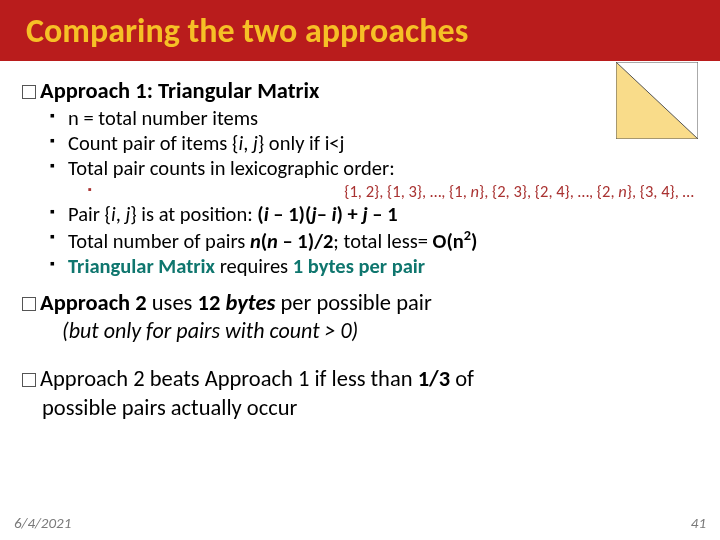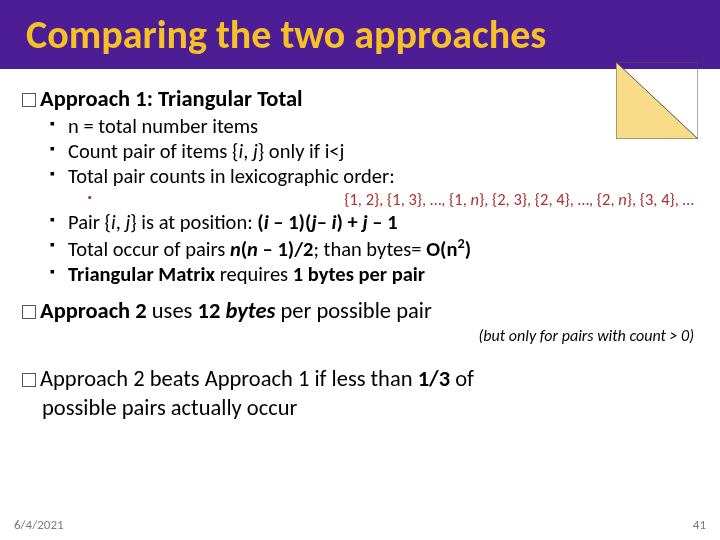--- a/index.html
+++ b/index.html
@@ -5,23 +5,23 @@
   * { margin: 0; padding: 0; box-sizing: border-box; }
   body {
     width: 720px;
     height: 540px;
     font-family: Calibri, "Segoe UI", Arial, sans-serif;
     background: #fff;
     position: relative;
     overflow: hidden;
   }
   .title-bar {
-    background: #4c1d95;
+    background: #b91c1c;
     color: #f6c026;
-    font-size: 40px;
+    font-size: 34px;
     font-weight: 600;
     padding: 10px 0 10px 26px;
     letter-spacing: 0px;
   }
   .content {
     padding: 8px 26px 0 22px;
   }
   .h1 {
     font-size: 22.5px;
     font-weight: 700;
@@ -71,89 +71,89 @@
   ul.subsub > li::before {
     content: "▪";
     position: absolute;
     left: 0;
     color: #a93231;
     font-size: 11px;
     top: 2px;
   }
   .italic { font-style: italic; }
   .bold { font-weight: 700; }
-  .red { color: #000000; }
+  .red { color: #0f766e; }
   .indent-cont {
-    font-size: 16px;
+    font-size: 22px;
     margin-left: 40px;
     font-style: italic;
     line-height: 1.2;
-    text-align: right;
   }
   .plain-cont {
     font-size: 22.5px;
     margin-left: 20px;
     line-height: 1.2;
   }
   .triangle-wrap {
     position: absolute;
     top: 62px;
     right: 22px;
     width: 82px;
     height: 77px;
   }
   .triangle-wrap svg { width: 100%; height: 100%; }
   .footer {
     position: absolute;
     bottom: 8px;
     left: 14px;
     right: 14px;
-    font-size: 13px;
+    font-size: 15px;
     color: #7a7a7a;
     display: flex;
     justify-content: space-between;
+    font-style: italic;
   }
   sup { font-size: 0.7em; }
 </style>
 </head>
 <body>
 
 <div class="title-bar">Comparing the two approaches</div>
 
 <div class="triangle-wrap">
   <svg viewBox="0 0 82 77">
     <polygon points="0,0 82,77 0,77" fill="#f9dc8a" stroke="#555" stroke-width="1"></polygon>
     <line x1="0" y1="0" x2="82" y2="0" stroke="#555" stroke-width="1"></line>
     <line x1="82" y1="0" x2="82" y2="77" stroke="#555" stroke-width="1"></line>
   </svg>
 </div>
 
 <div class="content">
 
   <div class="h1">
-    <span class="box"></span><span class="bold">Approach 1: Triangular Total</span>
+    <span class="box"></span><span class="bold">Approach 1: Triangular Matrix</span>
   </div>
 
   <ul class="sub">
     <li><span>n = total number items</span></li>
     <li>
       <span>Count pair of items {</span><span class="italic">i</span><span>, </span><span class="italic">j</span><span>} only if i&lt;j</span>
     </li>
     <li><span>Total pair counts in lexicographic order:</span>
       <ul class="subsub">
         <li>
           <span>{1, 2}, {1, 3}, …, {1, </span><span class="italic">n</span><span>}, {2, 3}, {2, 4}, …, {2, </span><span class="italic">n</span><span>}, {3, 4}, …</span>
         </li>
       </ul>
     </li>
     <li>
       <span>Pair {</span><span class="italic">i</span><span>, </span><span class="italic">j</span><span>} is at position: </span><span class="bold">(</span><span class="bold italic">i</span><span class="bold"> – 1)(</span><span class="bold italic">j</span><span class="bold">– </span><span class="bold italic">i</span><span class="bold">) + </span><span class="bold italic">j</span><span class="bold"> – 1</span>
     </li>
     <li>
-      <span>Total occur of pairs </span><span class="bold italic">n</span><span class="bold">(</span><span class="bold italic">n</span><span class="bold"> – 1)/2</span><span>; than bytes= </span><span class="bold">O(n</span><sup class="bold">2</sup><span class="bold">)</span>
+      <span>Total number of pairs </span><span class="bold italic">n</span><span class="bold">(</span><span class="bold italic">n</span><span class="bold"> – 1)/2</span><span>; total less= </span><span class="bold">O(n</span><sup class="bold">2</sup><span class="bold">)</span>
     </li>
     <li>
       <span class="bold red">Triangular Matrix</span><span> requires </span><span class="bold red">1 bytes per pair</span>
     </li>
   </ul>
 
   <div class="h1" style="margin-top:10px;">
     <span class="box"></span><span class="bold">Approach 2</span><span style="font-weight:400"> uses </span><span class="bold">12 </span><span class="bold italic">bytes</span><span style="font-weight:400"> per possible pair</span>
   </div>
   <div class="indent-cont">(but only for pairs with count &gt; 0)</div>

